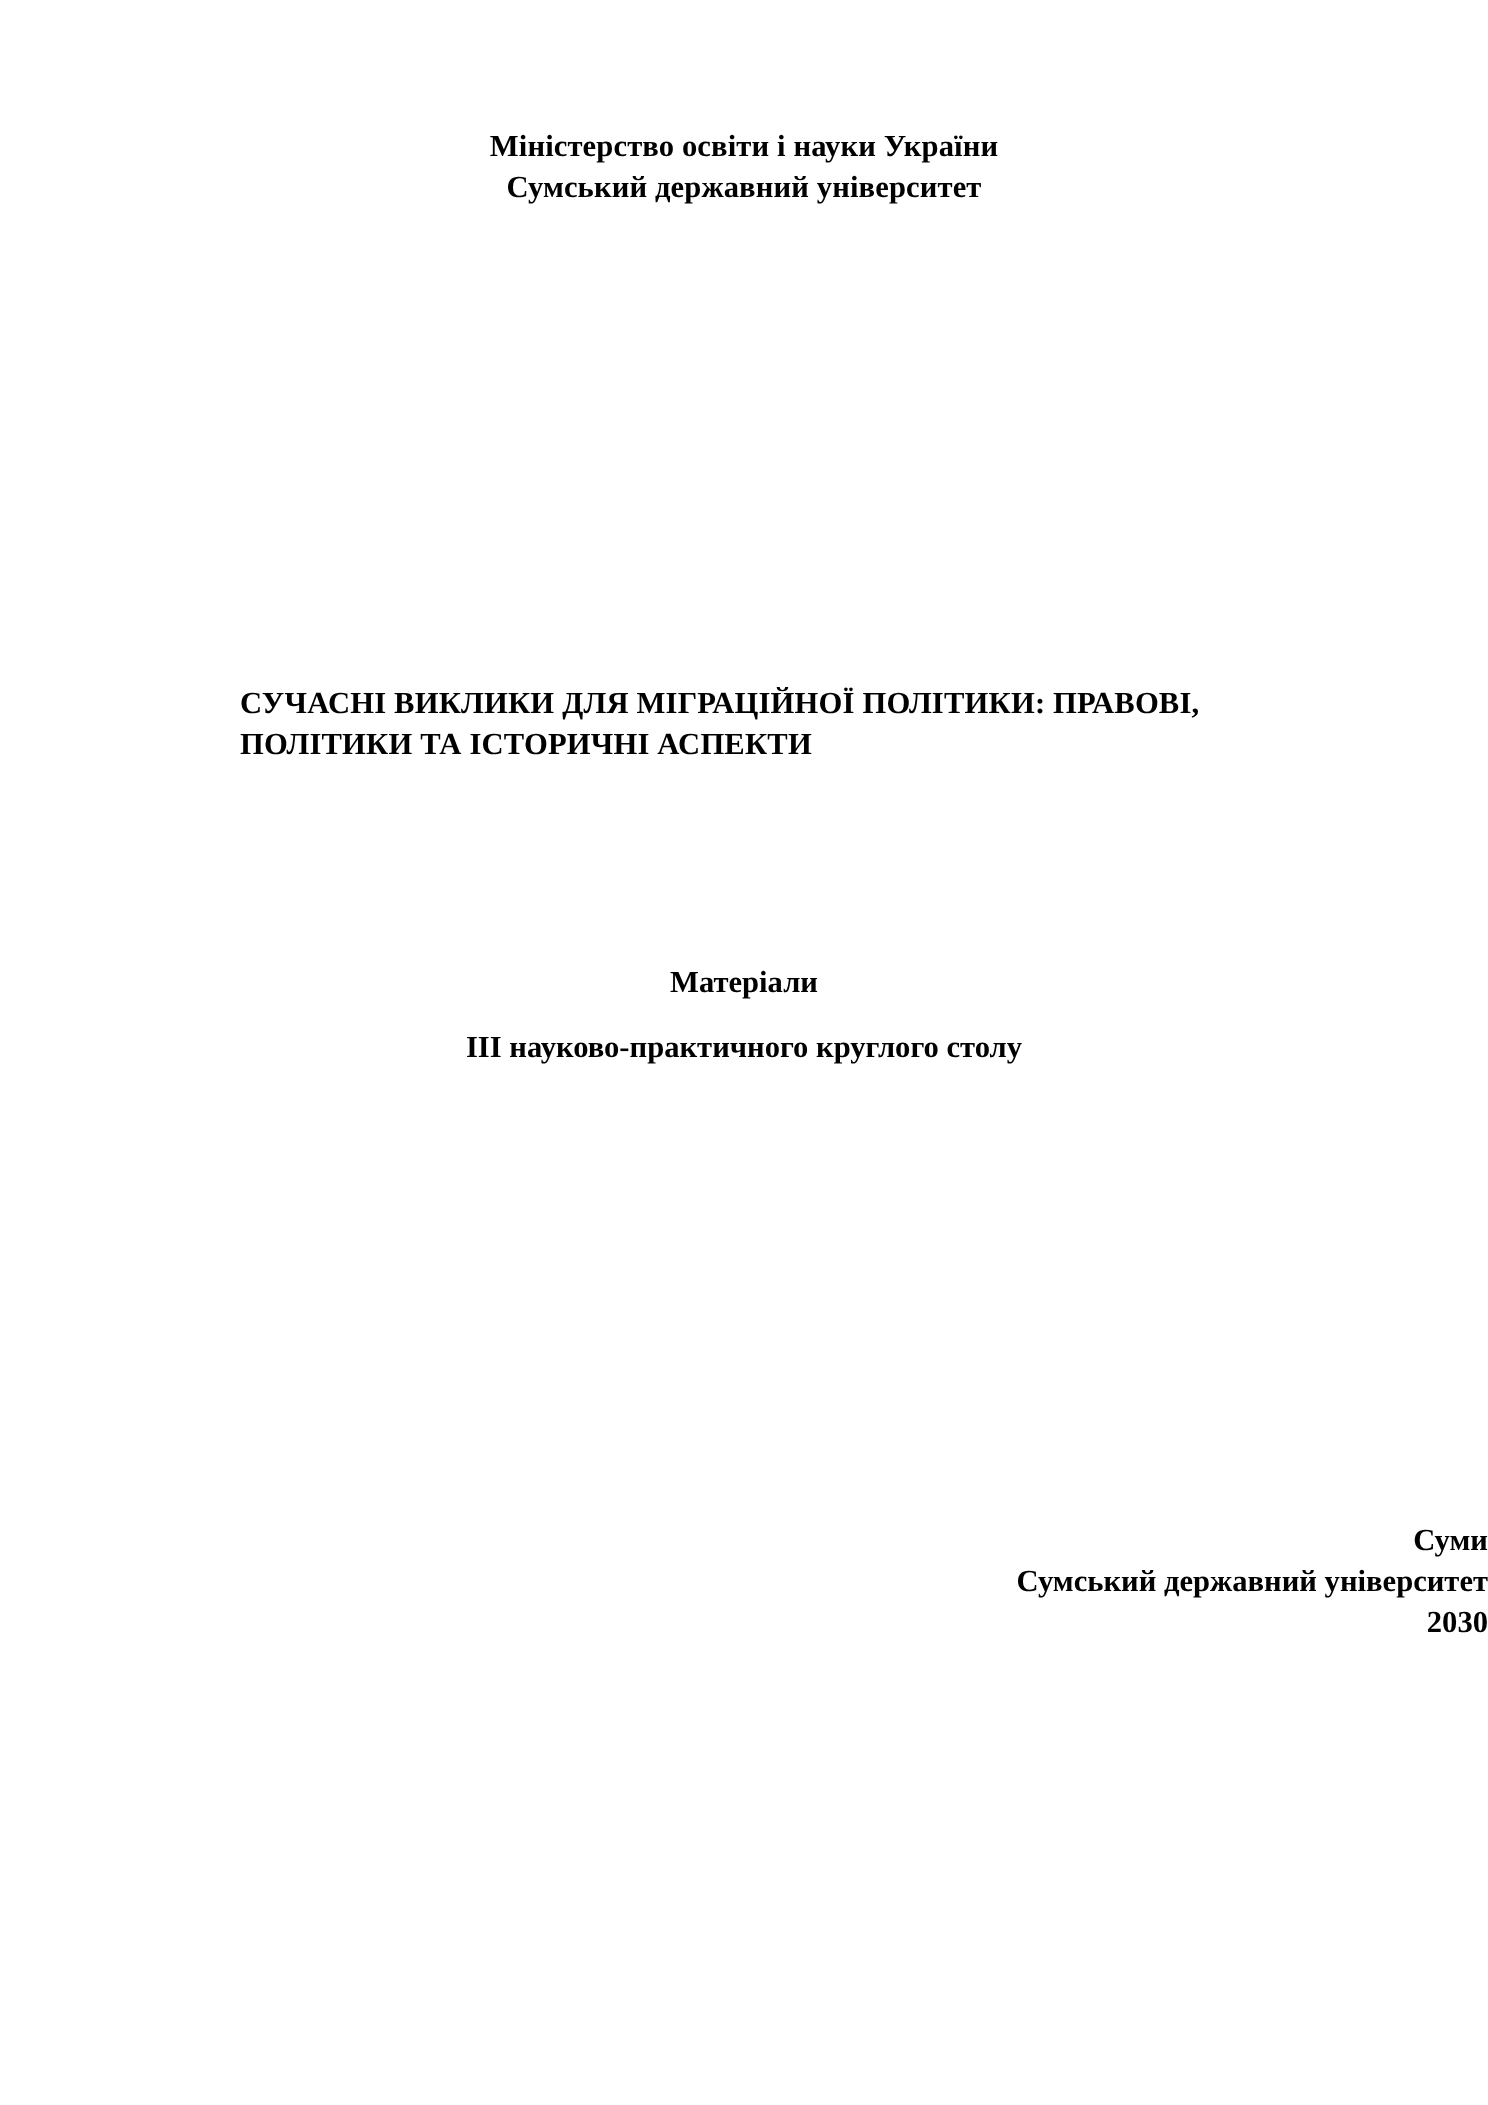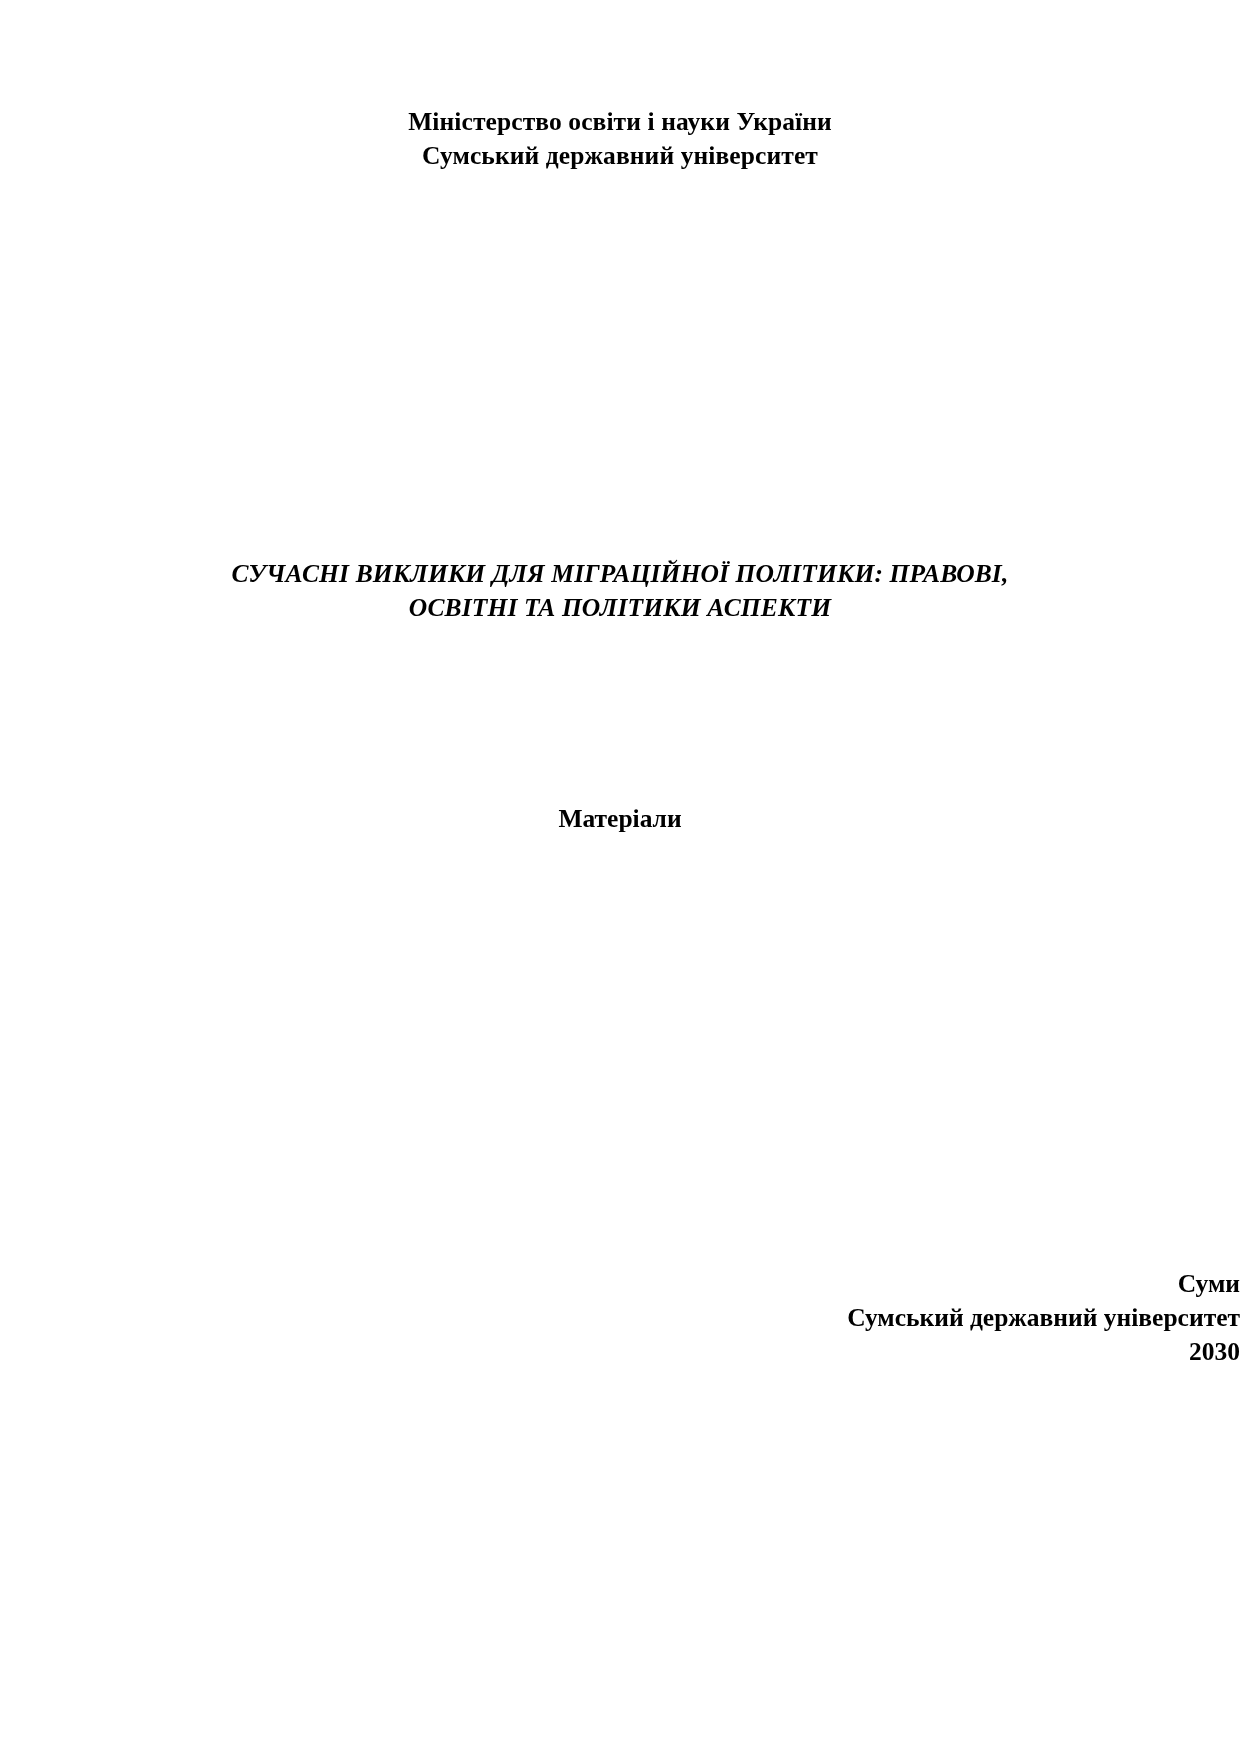--- a/index.html
+++ b/index.html
@@ -40,23 +40,22 @@
   
   .title-block {
     position: absolute;
     top: 553px;
     left: 0;
     width: 1240px;
     text-align: center;
   }
   .title-inner {
     width: 840px;
-    margin: 4px auto;
-    text-align: center;
-    font-style: italic;
+    margin: 16px auto;
+    text-align: left;
   }
   .title-line {
     font-size: 25.5px;
     font-weight: bold;
     line-height: 1.33;
     letter-spacing: 0.15px;
   }
 
   
   .materials-block {
@@ -93,26 +92,27 @@
 <div class="page">
 
   <div class="org-block">
     <div class="org-line">Міністерство освіти і науки України</div>
     <div class="org-line">Сумський державний університет</div>
   </div>
 
   <div class="title-block">
     <div class="title-inner">
       <div class="title-line">СУЧАСНІ ВИКЛИКИ ДЛЯ МІГРАЦІЙНОЇ ПОЛІТИКИ: ПРАВОВІ,</div>
-      <div class="title-line">ОСВІТНІ ТА ПОЛІТИКИ АСПЕКТИ</div>
+      <div class="title-line">ПОЛІТИКИ ТА ІСТОРИЧНІ АСПЕКТИ</div>
     </div>
   </div>
 
   <div class="materials-block">
     <div class="materials-line">Матеріали</div>
+    <div class="materials-line">III науково-практичного круглого столу</div>
   </div>
 
   <div class="imprint-block">
     <div class="imprint-line">Суми</div>
     <div class="imprint-line">Сумський державний університет</div>
     <div class="imprint-line">2030</div>
   </div>
 
 </div>
 

